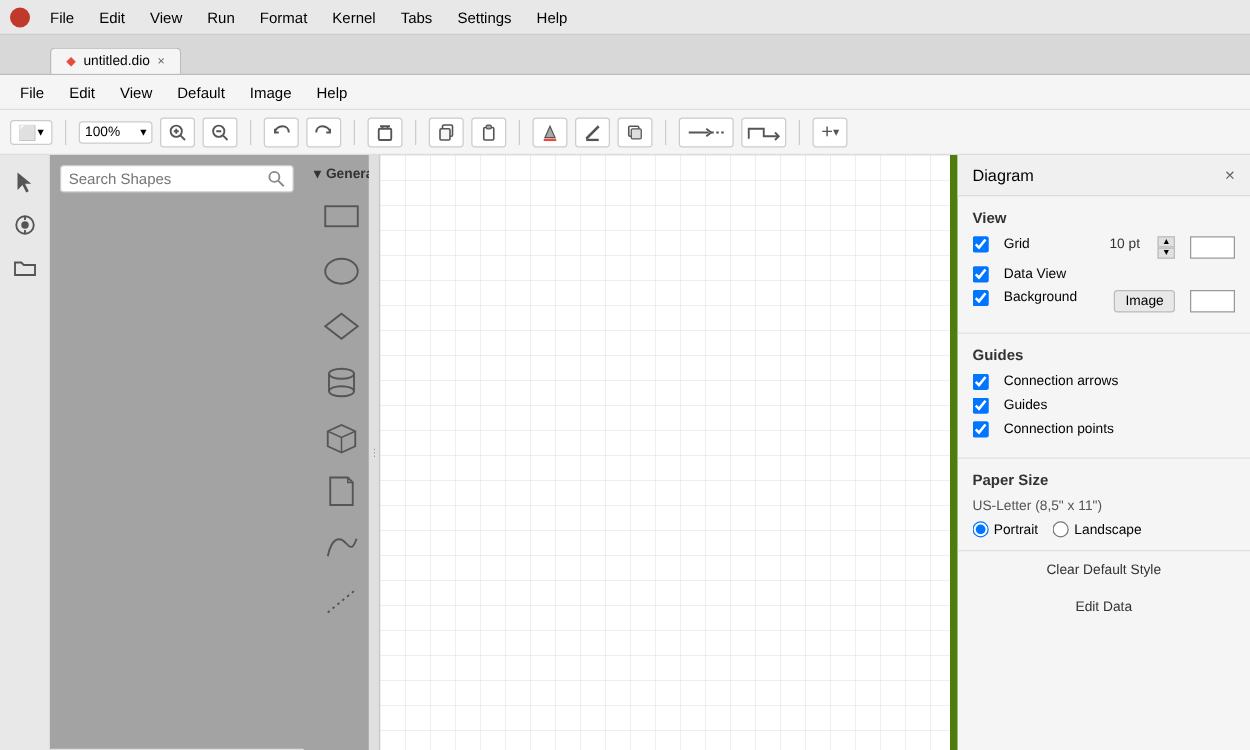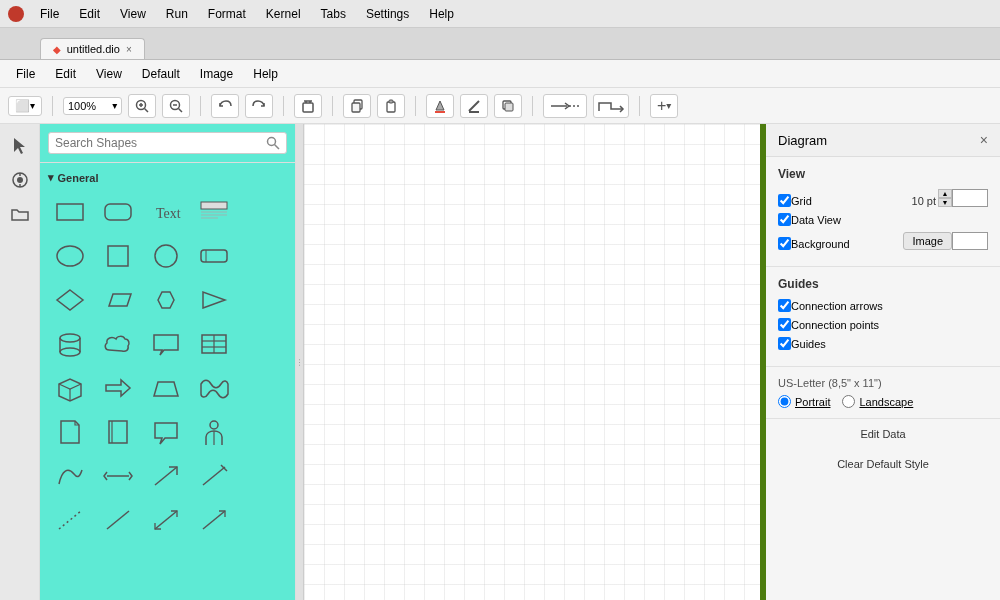--- a/index.html
+++ b/index.html
@@ -92,24 +92,24 @@
 
     
     .main-layout {
       display: flex;
       height: calc(600px - 28px - 32px - 28px - 36px);
     }
 
     
     .left-sidebar {
       width: 256px;
-      background: #5eead4;
+      background: #a3a3a3;
       border-right: 1px solid #ddd;
       display: flex;
-      flex-direction: column;
+      flex-direction: row;
       overflow: hidden;
     }
     .search-bar {
       padding: 8px;
       border-bottom: 1px solid #ddd;
     }
     .search-input-wrap {
       display: flex; align-items: center;
       background: #fff;
       border: 1px solid #ccc;
@@ -187,40 +187,40 @@
       padding: 10px 12px;
       border-bottom: 1px solid #e0e0e0;
     }
     .panel-section-title {
       font-size: 12px;
       font-weight: bold;
       margin-bottom: 8px;
       color: #333;
     }
     .panel-row {
-      display: flex; align-items: flex-end;
+      display: flex; align-items: flex-start;
       margin-bottom: 6px;
-      gap: 0;
+      gap: 12px;
     }
     .panel-checkbox { margin: 0; }
     .panel-label { font-size: 11px; flex: 1; }
     .panel-color-box {
       width: 36px; height: 18px;
       border: 1px solid #999;
       background: #fff;
       cursor: pointer;
     }
     .panel-btn {
       padding: 2px 8px; font-size: 11px;
       background: #e8e8e8; border: 1px solid #bbb;
       border-radius: 3px; cursor: pointer;
     }
     .paper-size-label { font-size: 11px; color: #555; margin-bottom: 6px; }
     .radio-group { display: flex; align-items: center; gap: 12px; }
-    .radio-item { display: flex; align-items: center; gap: 4px; font-size: 11px; text-decoration: underline; }
+    .radio-item { display: flex; align-items: center; gap: 4px; font-size: 11px; }
     .spinner-wrap { display: flex; align-items: center; }
     .spinner-btns { display: flex; flex-direction: column; }
     .spinner-btn { width: 14px; height: 9px; background: #e0e0e0; border: 1px solid #bbb; font-size: 7px; display: flex; align-items: center; justify-content: center; cursor: pointer; }
     .panel-action-row {
       padding: 6px 12px;
     }
     .panel-action-link {
       display: block;
       text-align: center;
       font-size: 11px;
@@ -676,42 +676,43 @@
     </div>
 
     <div class="panel-section">
       <div class="panel-section-title">Guides</div>
       <div class="panel-row">
         <input type="checkbox" class="panel-checkbox" checked="" style="">
         <span class="panel-label">Connection arrows</span>
       </div>
       <div class="panel-row">
         <input type="checkbox" class="panel-checkbox" checked="" style="">
-        <span class="panel-label">Connection points</span>
+        <span class="panel-label">Guides</span>
       </div>
       <div class="panel-row">
         <input type="checkbox" class="panel-checkbox" checked="" style="">
-        <span class="panel-label">Guides</span>
+        <span class="panel-label">Connection points</span>
       </div>
     </div>
 
     <div class="panel-section">
+      <div class="panel-section-title">Paper Size</div>
       <div class="paper-size-label">US-Letter (8,5" x 11")</div>
       <div class="radio-group">
         <div class="radio-item">
           <input type="radio" name="orientation" checked="" style="">
           <span>Portrait</span>
         </div>
         <div class="radio-item">
           <input type="radio" name="orientation" style="">
           <span>Landscape</span>
         </div>
       </div>
     </div>
 
     <div class="panel-action-row">
+      <a class="panel-action-link">Clear Default Style</a>
+    </div>
+    <div class="panel-action-row">
       <a class="panel-action-link">Edit Data</a>
     </div>
-    <div class="panel-action-row">
-      <a class="panel-action-link">Clear Default Style</a>
-    </div>
   </div>
 </div>
 
 </body></html>

